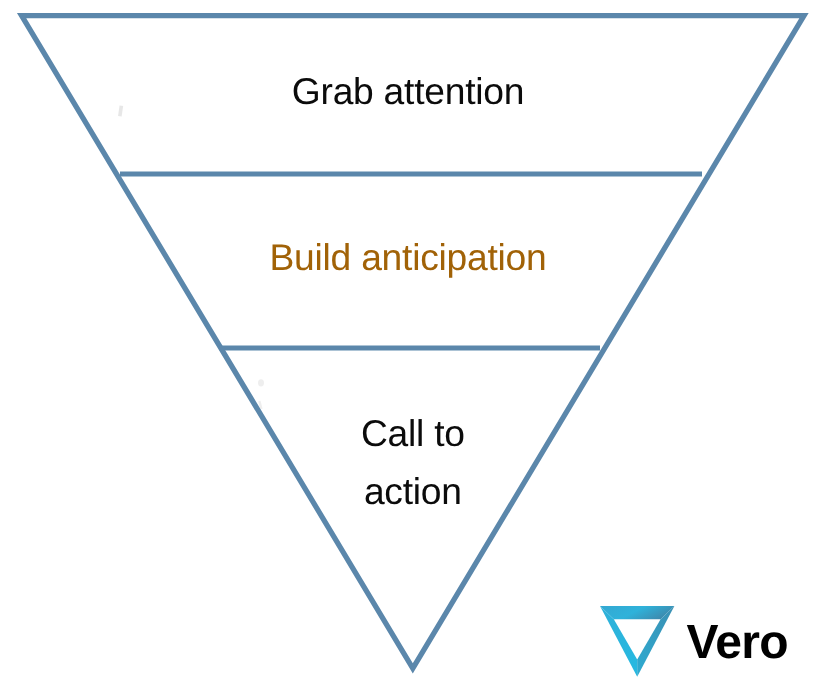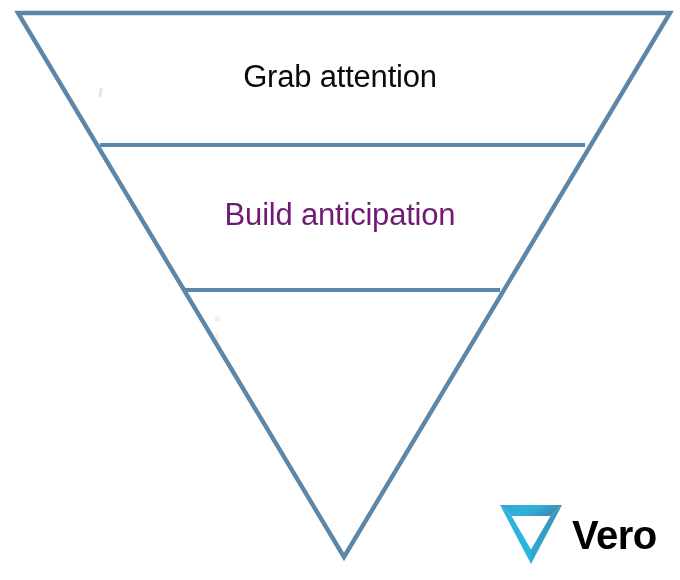--- a/index.html
+++ b/index.html
@@ -115,22 +115,26 @@
 
     <line x1="183" y1="290" x2="500" y2="290" stroke="#5b87ab" stroke-width="4.2" stroke-linecap="butt"></line>
   </svg>
 
   <div class="artifact" id="artifact-a"></div>
   <div class="artifact" id="artifact-b"></div>
   <div class="artifact" id="artifact-c"></div>
 
   <div class="stage-label" id="label-stage-0" style="color: rgb(11, 11, 11);">Grab attention</div>
 
-  <div class="stage-label" id="label-stage-1" style="color: #701a75;">Build anticipation</div>
+  <div class="stage-label" id="label-stage-1" style="color: #a16207;">Build anticipation</div>
 
+  <div class="stage-label multiline" id="label-stage-2" style="color: rgb(11, 11, 11);">
+    <div>Call to</div>
+    <div>action</div>
+  </div>
 
   <div class="logo">
     <svg class="logo-mark" viewBox="0 0 64 62" aria-hidden="true">
       <defs>
         <linearGradient id="gTop" x1="0" y1="0" x2="1" y2="0.35">
           <stop offset="0" stop-color="#34a8d2"></stop>
           <stop offset="0.55" stop-color="#2fb2da"></stop>
           <stop offset="1" stop-color="#3c8cb0"></stop>
         </linearGradient>
         <linearGradient id="gLeft" x1="0" y1="0" x2="0.6" y2="1">

